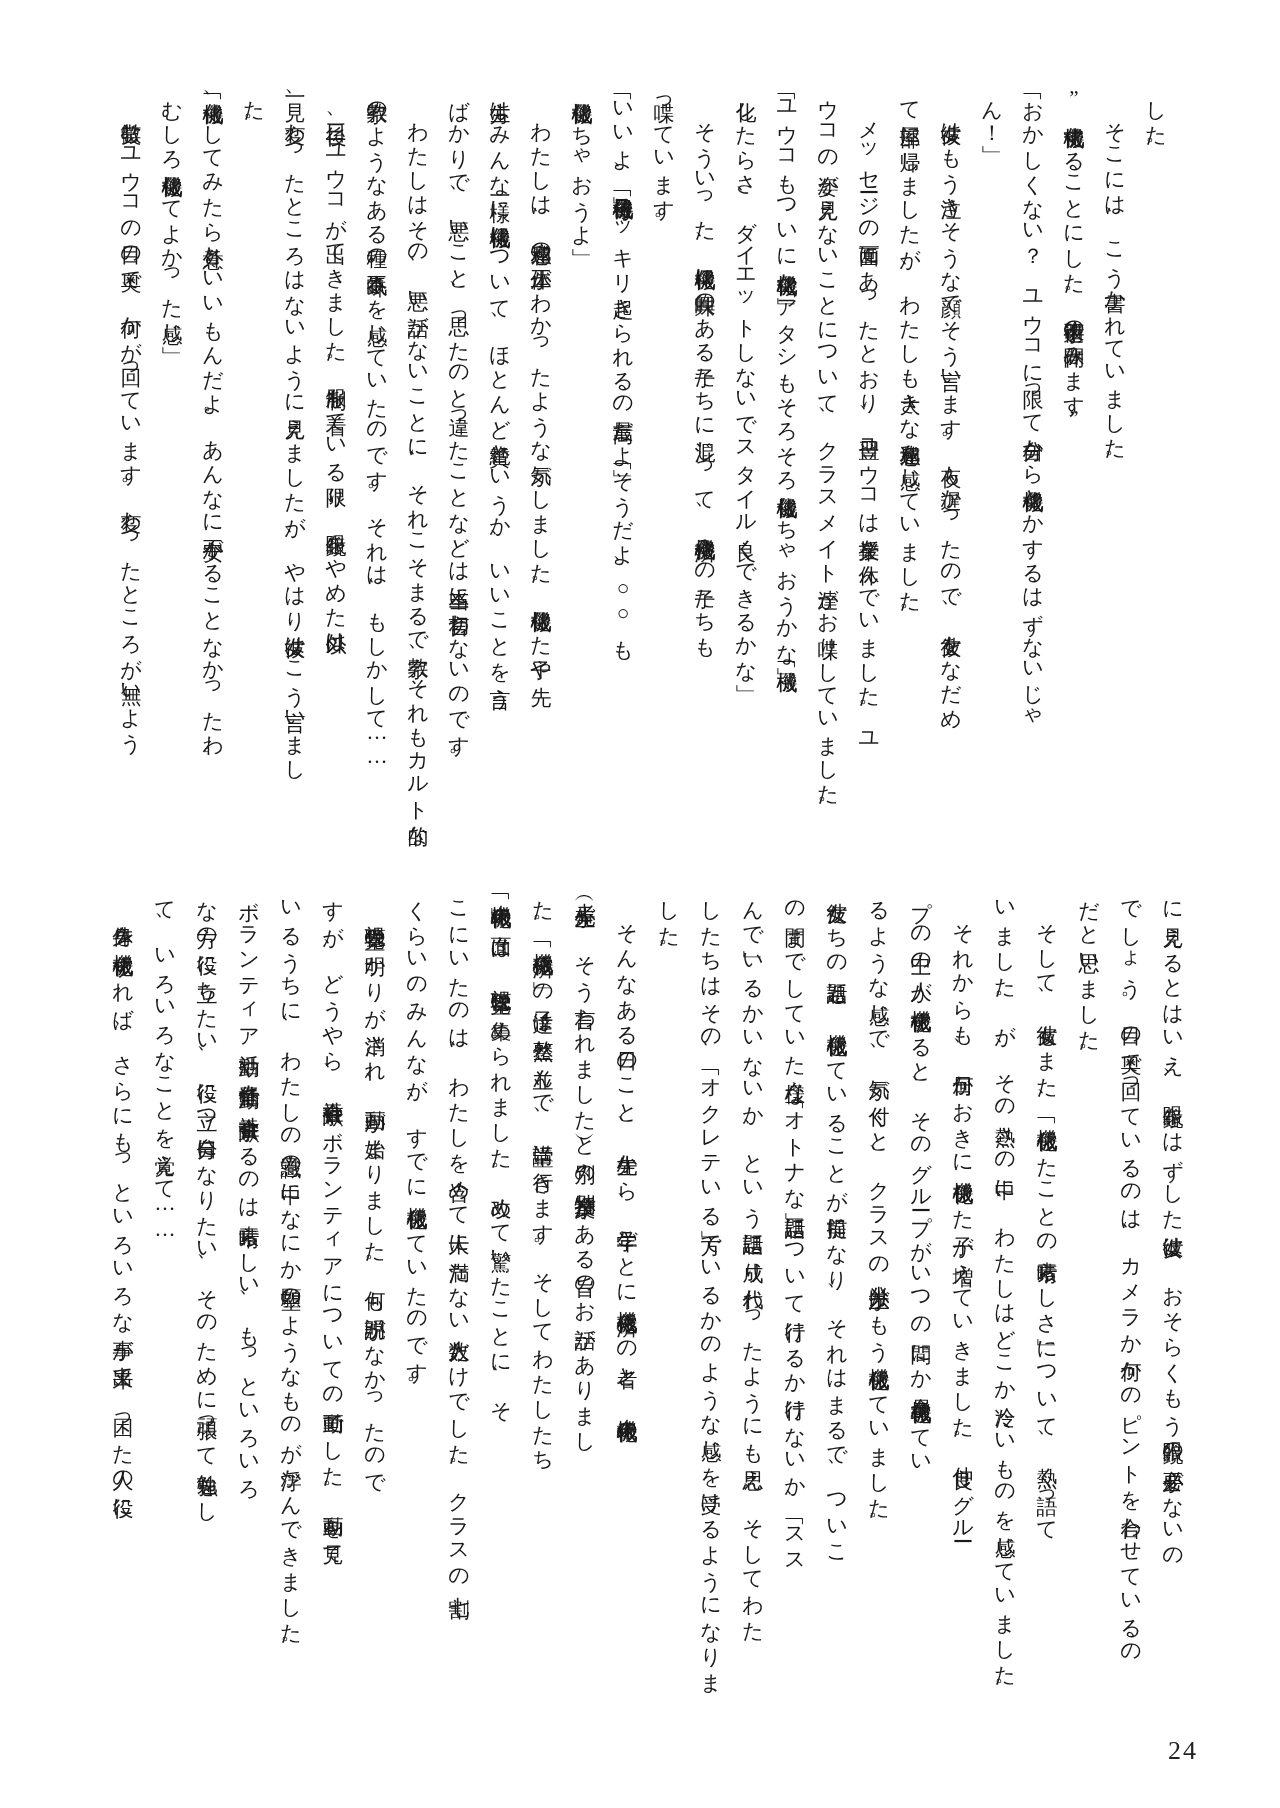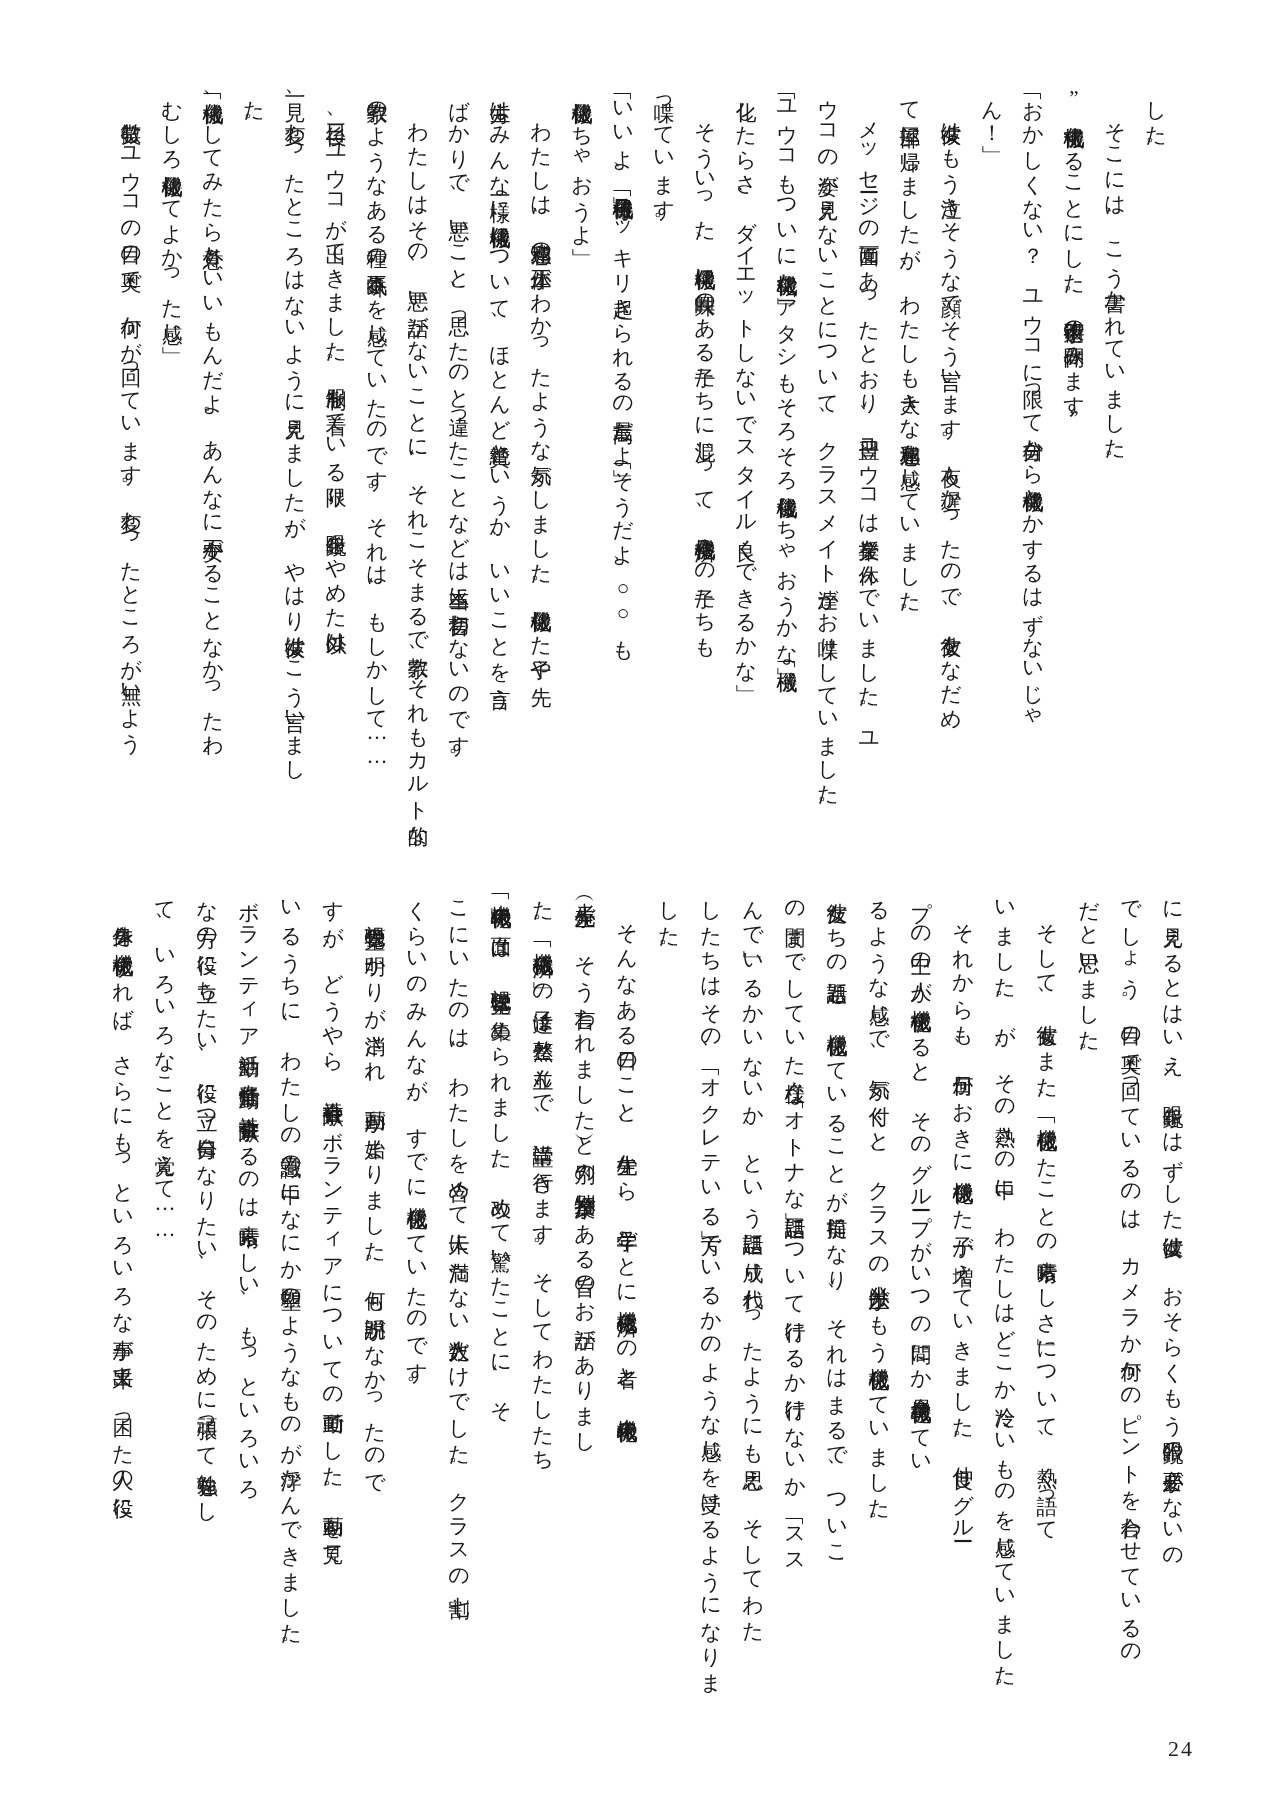--- a/index.html
+++ b/index.html
@@ -39,21 +39,21 @@
     top: 886px;
     right: 86px;
     height: 832px;
     line-height: 42px;
     letter-spacing: 1.6px;
   }
   .pagenum {
     position: absolute;
     left: 1168px;
     top: 1736px;
-    font-size: 22px;
+    font-size: 26px;
     letter-spacing: 2px;
     color: #222222;
     font-family: Liberation Serif, serif;
   }
 </style>
 </head>
 <body>
 
 <div class="page">
   <div class="dan dan-top">

